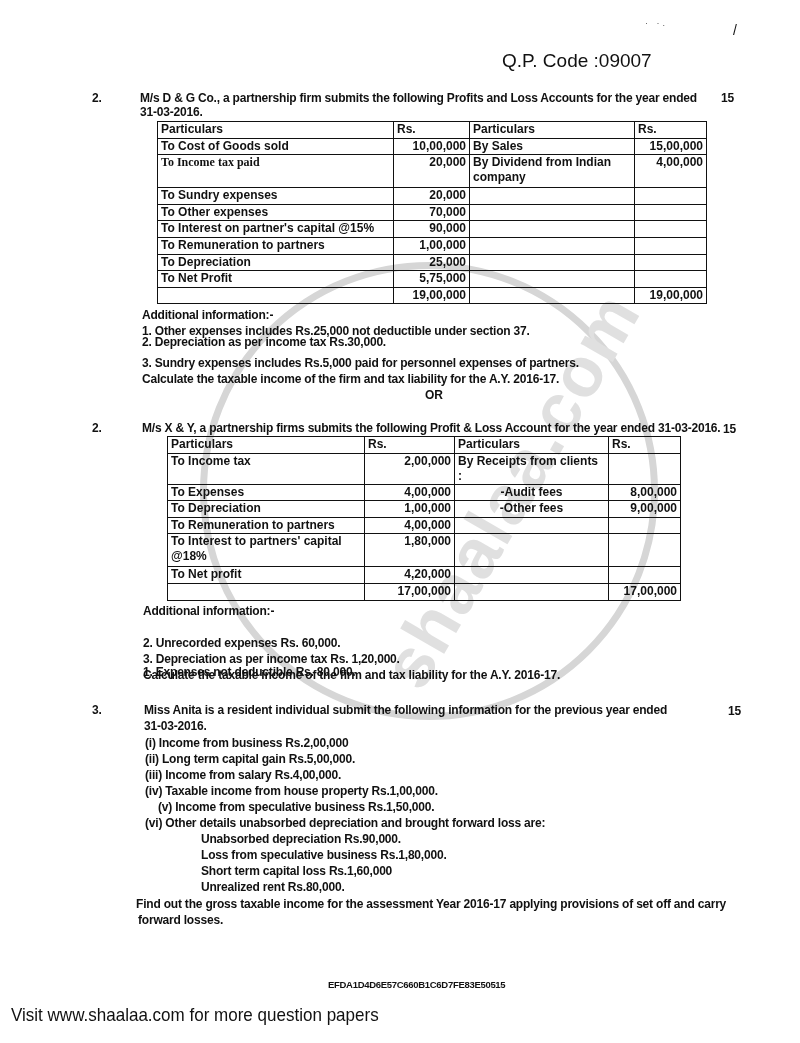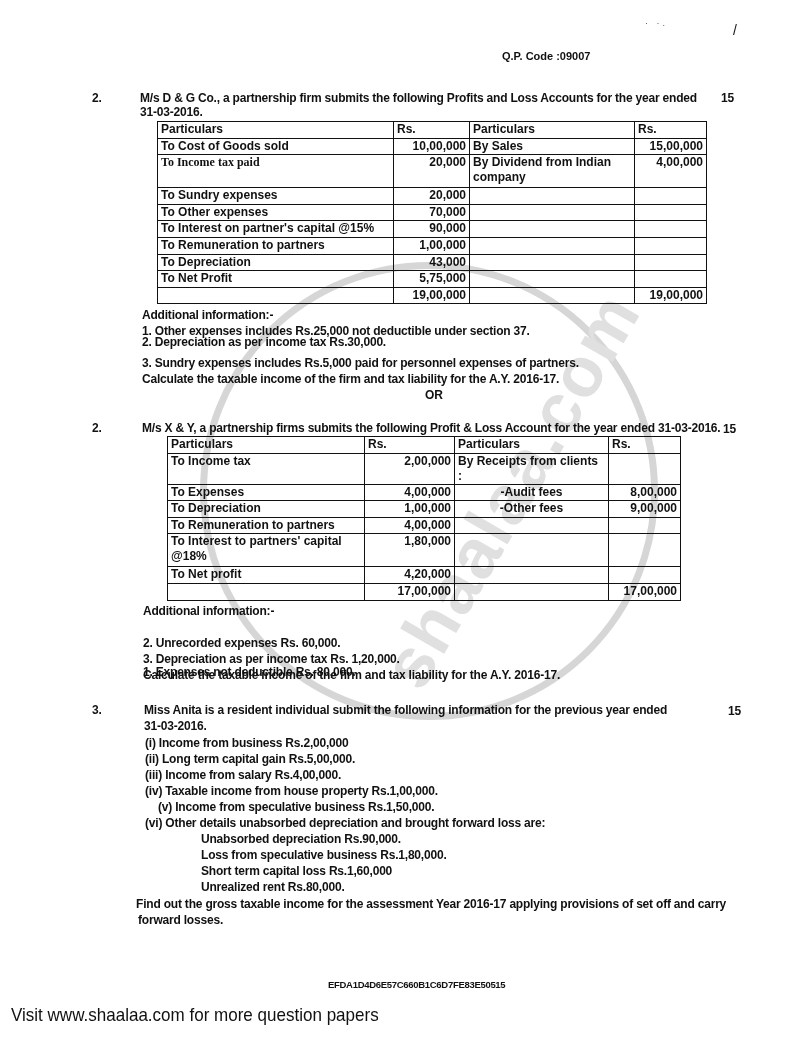--- a/index.html
+++ b/index.html
@@ -9,21 +9,21 @@
   .b { font-weight: bold; font-size: 12px; letter-spacing: -0.2px; line-height: 16.6px; }
   .abs { position: absolute; white-space: nowrap; }
 
   
   .wm-circle { position: absolute; left: 200px; top: 262px; width: 458px; height: 458px;
     border: 7px solid #d6d6d6; border-radius: 50%; box-sizing: border-box; }
   .wm-text { position: absolute; left: 290px; top: 450px; font-size: 70px; color: #e0e0e0;
     transform: rotate(-60deg); transform-origin: center; font-weight: bold;
     font-family: "Liberation Sans", sans-serif; letter-spacing: 2px; }
 
-  .qpcode { left: 502px; top: 50px; font-size: 11px; font-weight: bold; }
+  .qpcode { left: 502px; top: 50px; font-size: 19px; font-weight: normal; }
   .corner-mark { left: 733px; top: 22px; font-size: 14px; }
   .corner-dots { left: 645px; top: 18px; font-size: 9px; color: #555; letter-spacing: 3px; }
 
   table.acct { position: absolute; border-collapse: collapse; font-weight: bold; font-size: 12px; }
   table.acct td, table.acct th { border: 1.5px solid #111; padding: 0 3px; height: 15.6px;
     line-height: 15px; vertical-align: top; }
   table.acct th { text-align: left; }
   table.acct td.num { text-align: right; }
   table.acct td.ctr { text-align: center; }
 
@@ -100,21 +100,21 @@
       <td class="num"></td>
     </tr>
     <tr>
       <td>To Remuneration to partners</td>
       <td class="num">1,00,000</td>
       <td></td>
       <td class="num"></td>
     </tr>
     <tr>
       <td>To Depreciation</td>
-      <td class="num">43,000</td>
+      <td class="num">25,000</td>
       <td></td>
       <td class="num"></td>
     </tr>
     <tr>
       <td>To Net Profit</td>
       <td class="num">5,75,000</td>
       <td></td>
       <td class="num"></td>
     </tr>
     <tr>

